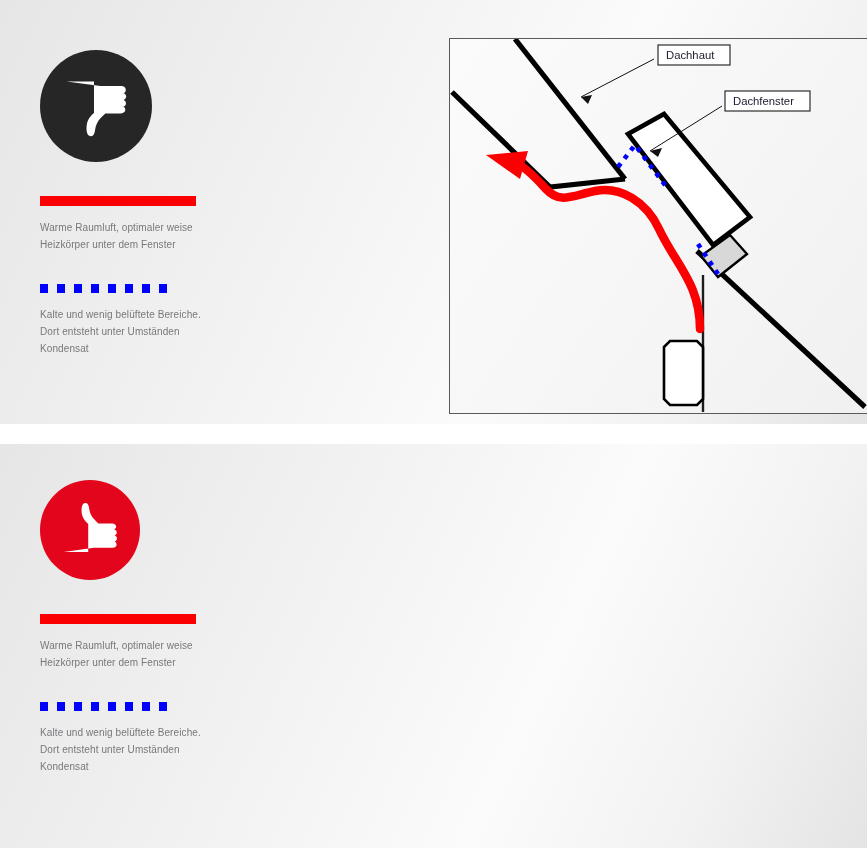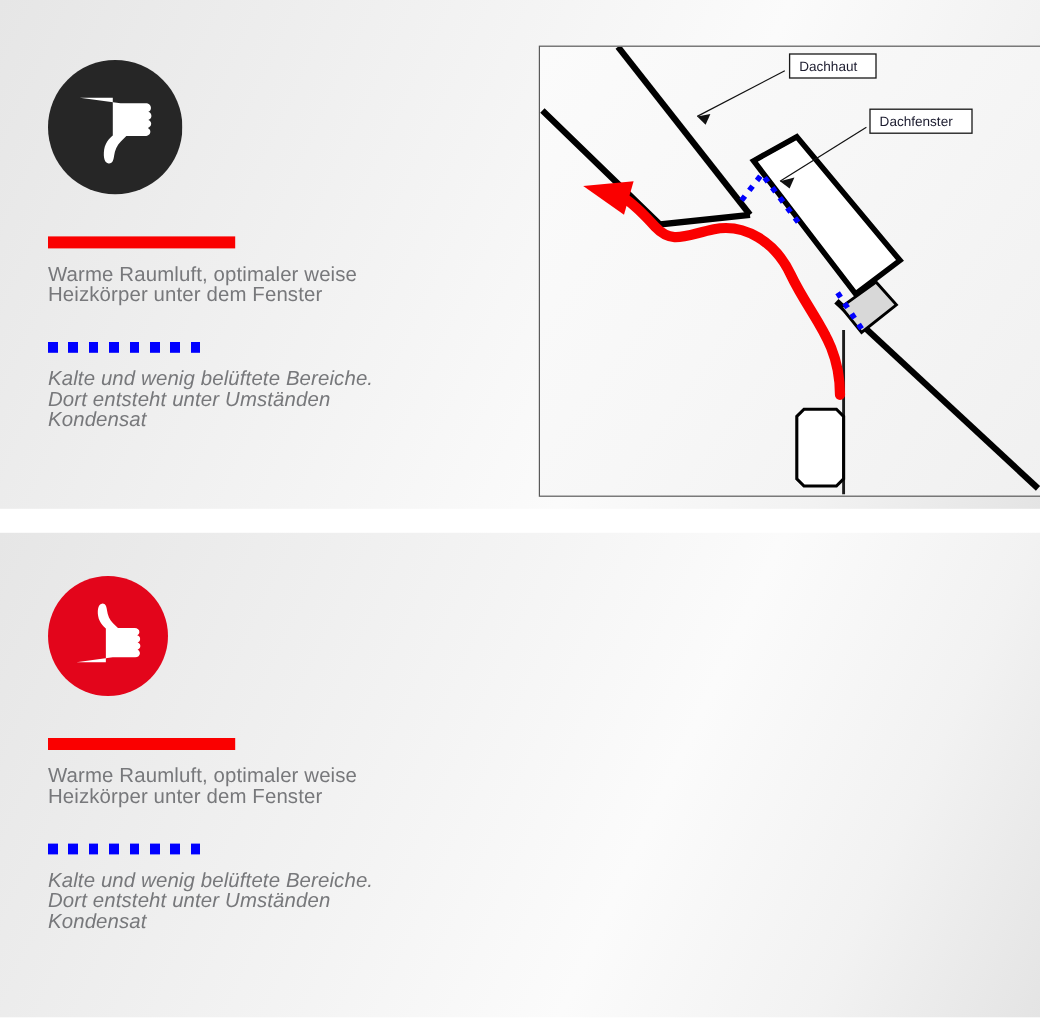--- a/index.html
+++ b/index.html
@@ -28,27 +28,27 @@
 
   .swatch-solid{
     width:156px;height:10px;background:#fa0000;
   }
   .swatch-dotted{
     width:133px;height:9px;
     background-image:repeating-linear-gradient(to right,#0000ff 0 8px,rgba(0,0,0,0) 8px 17px);
   }
   .legend-text{
     margin:13px 0 0 0;
-    font-size:17px;
+    font-size:10px;
     line-height:17px;
     color:#77787b;
     letter-spacing:.1px;
     white-space:pre-line;
   }
-  .legend-block + .legend-block{margin-top:31px;font-style:italic;}
+  .legend-block + .legend-block{margin-top:31px;}
 
   
   .diagram{
     position:absolute;
     border:1.6px solid #5a5a5a;
     background:linear-gradient(125deg,#fbfbfb 0%,#f7f7f7 45%,#f0f0f0 100%);
     box-sizing:border-box;
     overflow:hidden;
   }
   #diagram-bad{left:409px;top:22px;width:435px;height:376px;}

